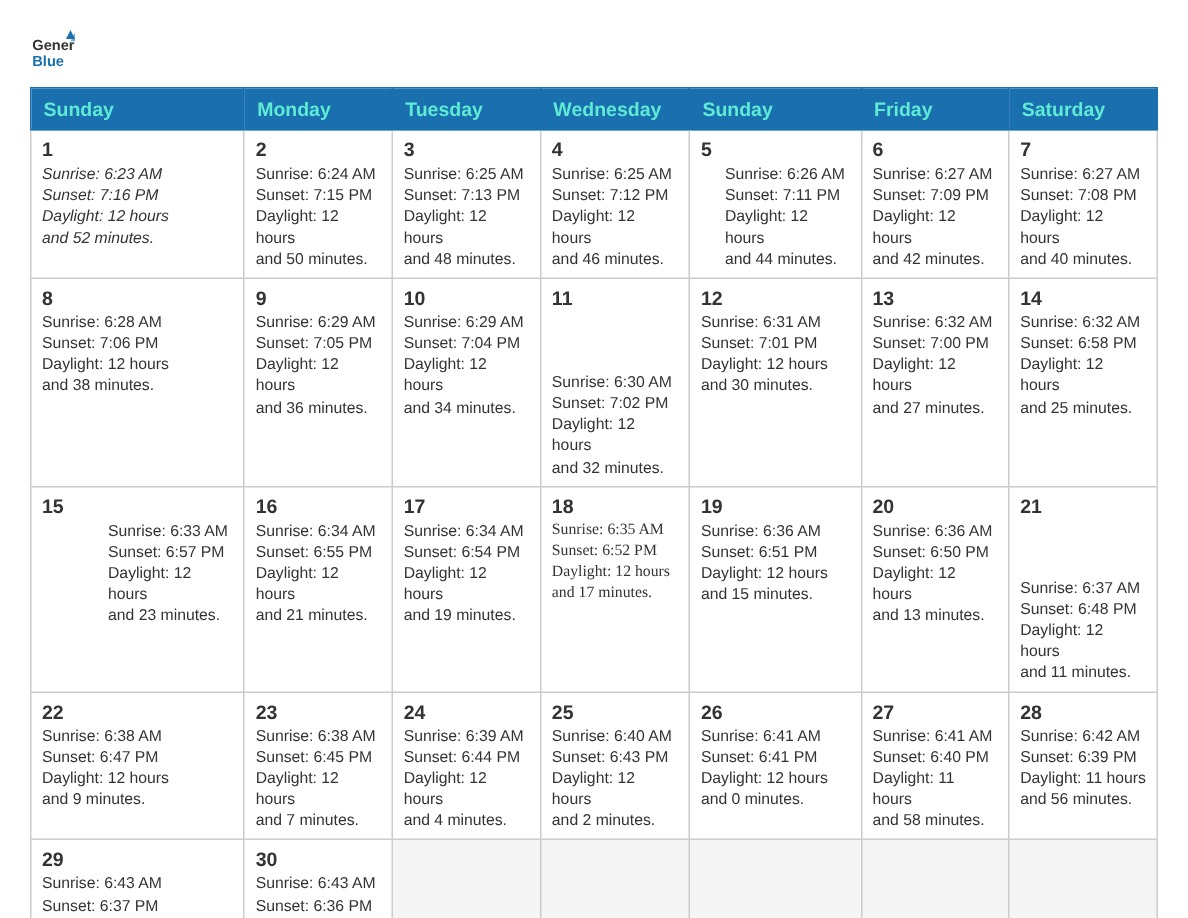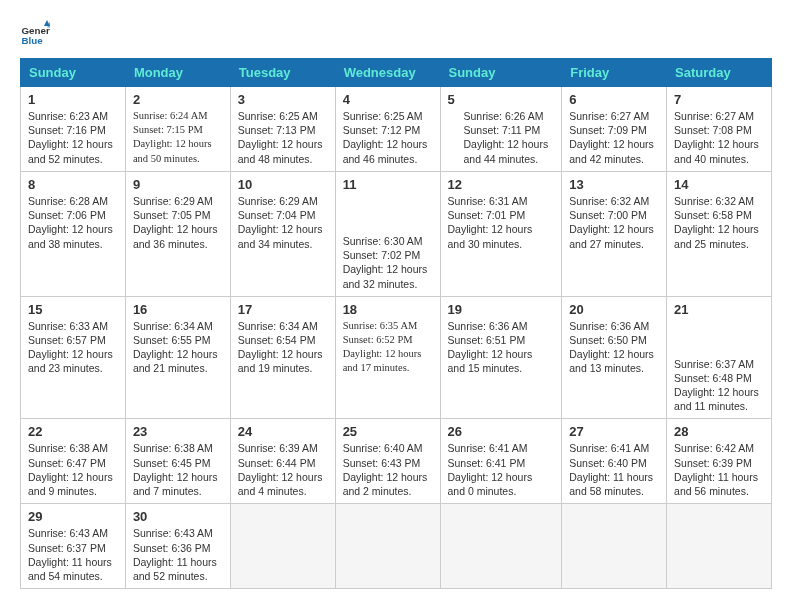--- a/index.html
+++ b/index.html
@@ -109,28 +109,28 @@
         <th>Wednesday</th>
         <th>Sunday</th>
         <th>Friday</th>
         <th>Saturday</th>
       </tr>
   </thead>
   <tbody id="calendar-body">
   <tr>
         <td>
           <span class="day-num">1</span>
-          <div class="day-info" style="white-space: pre-line;">Sunrise: 6:23 AM
+          <div class="day-info" style="white-space: pre-line; font-style: italic;">Sunrise: 6:23 AM
 Sunset: 7:16 PM
 Daylight: 12 hours
 and 52 minutes.</div>
         </td>
         <td>
           <span class="day-num">2</span>
-          <div class="day-info" style="white-space: pre-line; font-family: Liberation Serif, serif;">Sunrise: 6:24 AM
+          <div class="day-info" style="white-space: pre-line;">Sunrise: 6:24 AM
 Sunset: 7:15 PM
 Daylight: 12 hours
 and 50 minutes.</div>
         </td>
         <td>
           <span class="day-num">3</span>
           <div class="day-info" style="white-space: pre-line;">Sunrise: 6:25 AM
 Sunset: 7:13 PM
 Daylight: 12 hours
 and 48 minutes.</div>
@@ -211,21 +211,21 @@
           <span class="day-num">14</span>
           <div class="day-info" style="white-space: pre-line;">Sunrise: 6:32 AM
 Sunset: 6:58 PM
 Daylight: 12 hours
 and 25 minutes.</div>
         </td>
       </tr>
       <tr>
         <td>
           <span class="day-num">15</span>
-          <div class="day-info" style="white-space: pre-line;">Sunrise: 6:33 AM
+          <div class="day-info" style="white-space: pre-line; margin-left: 44px;">Sunrise: 6:33 AM
 Sunset: 6:57 PM
 Daylight: 12 hours
 and 23 minutes.</div>
         </td>
         <td>
           <span class="day-num">16</span>
           <div class="day-info" style="white-space: pre-line;">Sunrise: 6:34 AM
 Sunset: 6:55 PM
 Daylight: 12 hours
 and 21 minutes.</div>

